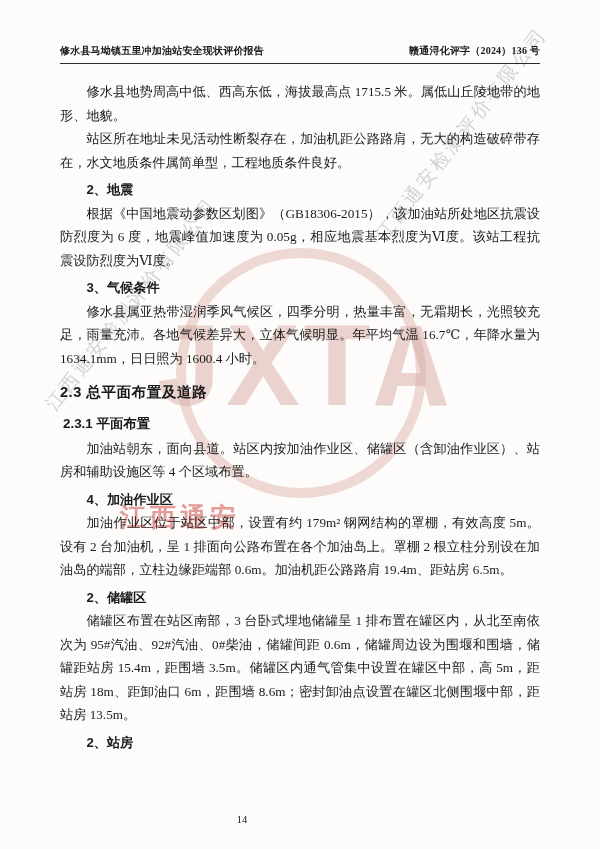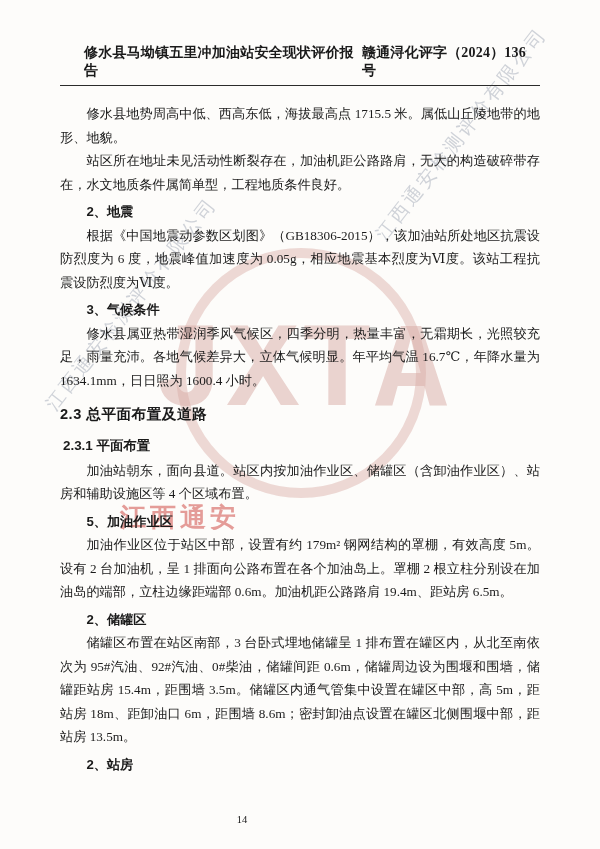--- a/index.html
+++ b/index.html
@@ -88,26 +88,25 @@
     transform-origin: left top;
   }
 
   
   .header {
     position: relative;
     z-index: 2;
     display: flex;
     justify-content: space-between;
     align-items: baseline;
-    font-size: 14px;
+    font-size: 10px;
     font-weight: bold;
     font-family: "Liberation Serif", serif;
     letter-spacing: 0.2px;
     padding-bottom: 5px;
-    margin-left: 24px;
   }
   .header-rule {
     position: relative;
     z-index: 2;
     border-bottom: 1px solid #2b2b2b;
     margin-bottom: 16px;
   }
 
   
   .content {
@@ -180,21 +179,21 @@
     <h4 class="h-item">2、地震</h4>
     <p class="para">根据《中国地震动参数区划图》（GB18306-2015），该加油站所处地区抗震设防烈度为 6 度，地震峰值加速度为 0.05g，相应地震基本烈度为Ⅵ度。该站工程抗震设防烈度为Ⅵ度。</p>
 
     <h4 class="h-item">3、气候条件</h4>
     <p class="para">修水县属亚热带湿润季风气候区，四季分明，热量丰富，无霜期长，光照较充足，雨量充沛。各地气候差异大，立体气候明显。年平均气温 16.7℃，年降水量为 1634.1mm，日日照为 1600.4 小时。</p>
 
     <h2 class="h-sec">2.3 总平面布置及道路</h2>
     <h3 class="h-sub">2.3.1 平面布置</h3>
     <p class="para">加油站朝东，面向县道。站区内按加油作业区、储罐区（含卸油作业区）、站房和辅助设施区等 4 个区域布置。</p>
 
-    <h4 class="h-item">5、加油作业区</h4>
+    <h4 class="h-item">4、加油作业区</h4>
     <p class="para">加油作业区位于站区中部，设置有约 179m² 钢网结构的罩棚，有效高度 5m。设有 2 台加油机，呈 1 排面向公路布置在各个加油岛上。罩棚 2 根立柱分别设在加油岛的端部，立柱边缘距端部 0.6m。加油机距公路路肩 19.4m、距站房 6.5m。</p>
 
     <h4 class="h-item">2、储罐区</h4>
     <p class="para">储罐区布置在站区南部，3 台卧式埋地储罐呈 1 排布置在罐区内，从北至南依次为 95#汽油、92#汽油、0#柴油，储罐间距 0.6m，储罐周边设为围堰和围墙，储罐距站房 15.4m，距围墙 3.5m。储罐区内通气管集中设置在罐区中部，高 5m，距站房 18m、距卸油口 6m，距围墙 8.6m；密封卸油点设置在罐区北侧围堰中部，距站房 13.5m。</p>
 
     <h4 class="h-item">2、站房</h4>
   </div>
 
   <div class="footer">
     <span>14</span>

